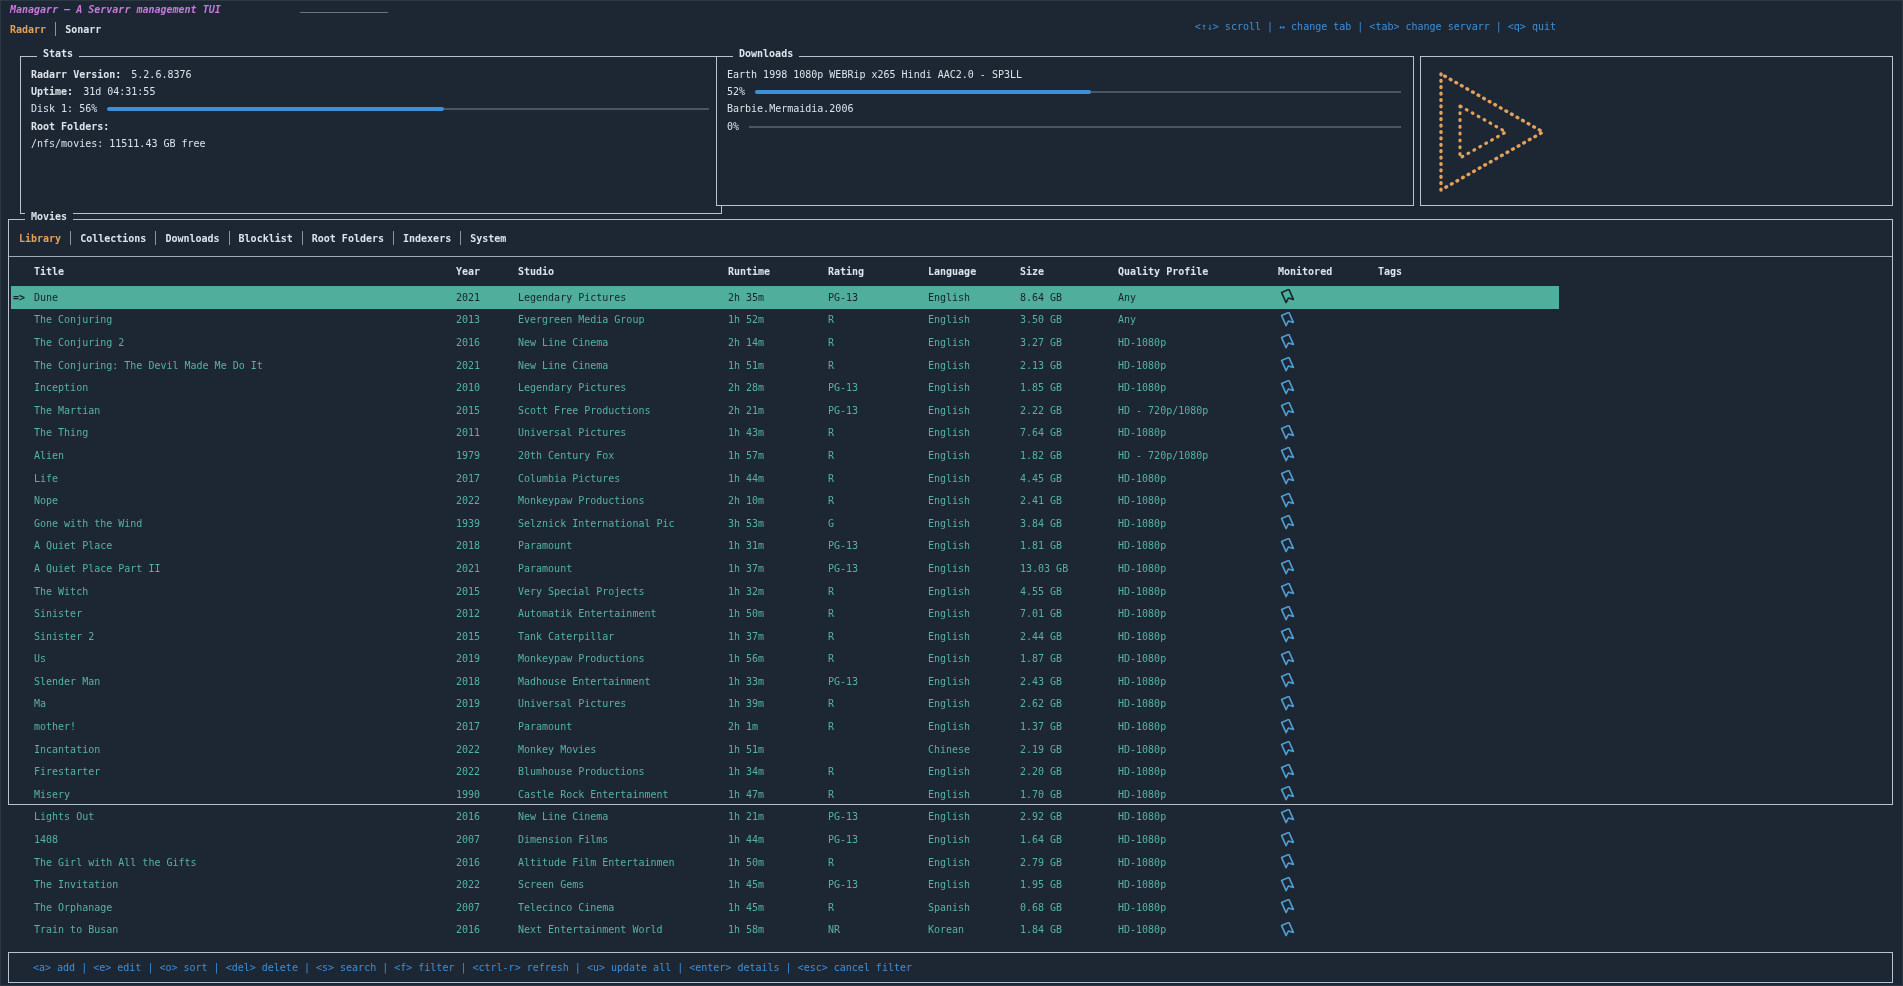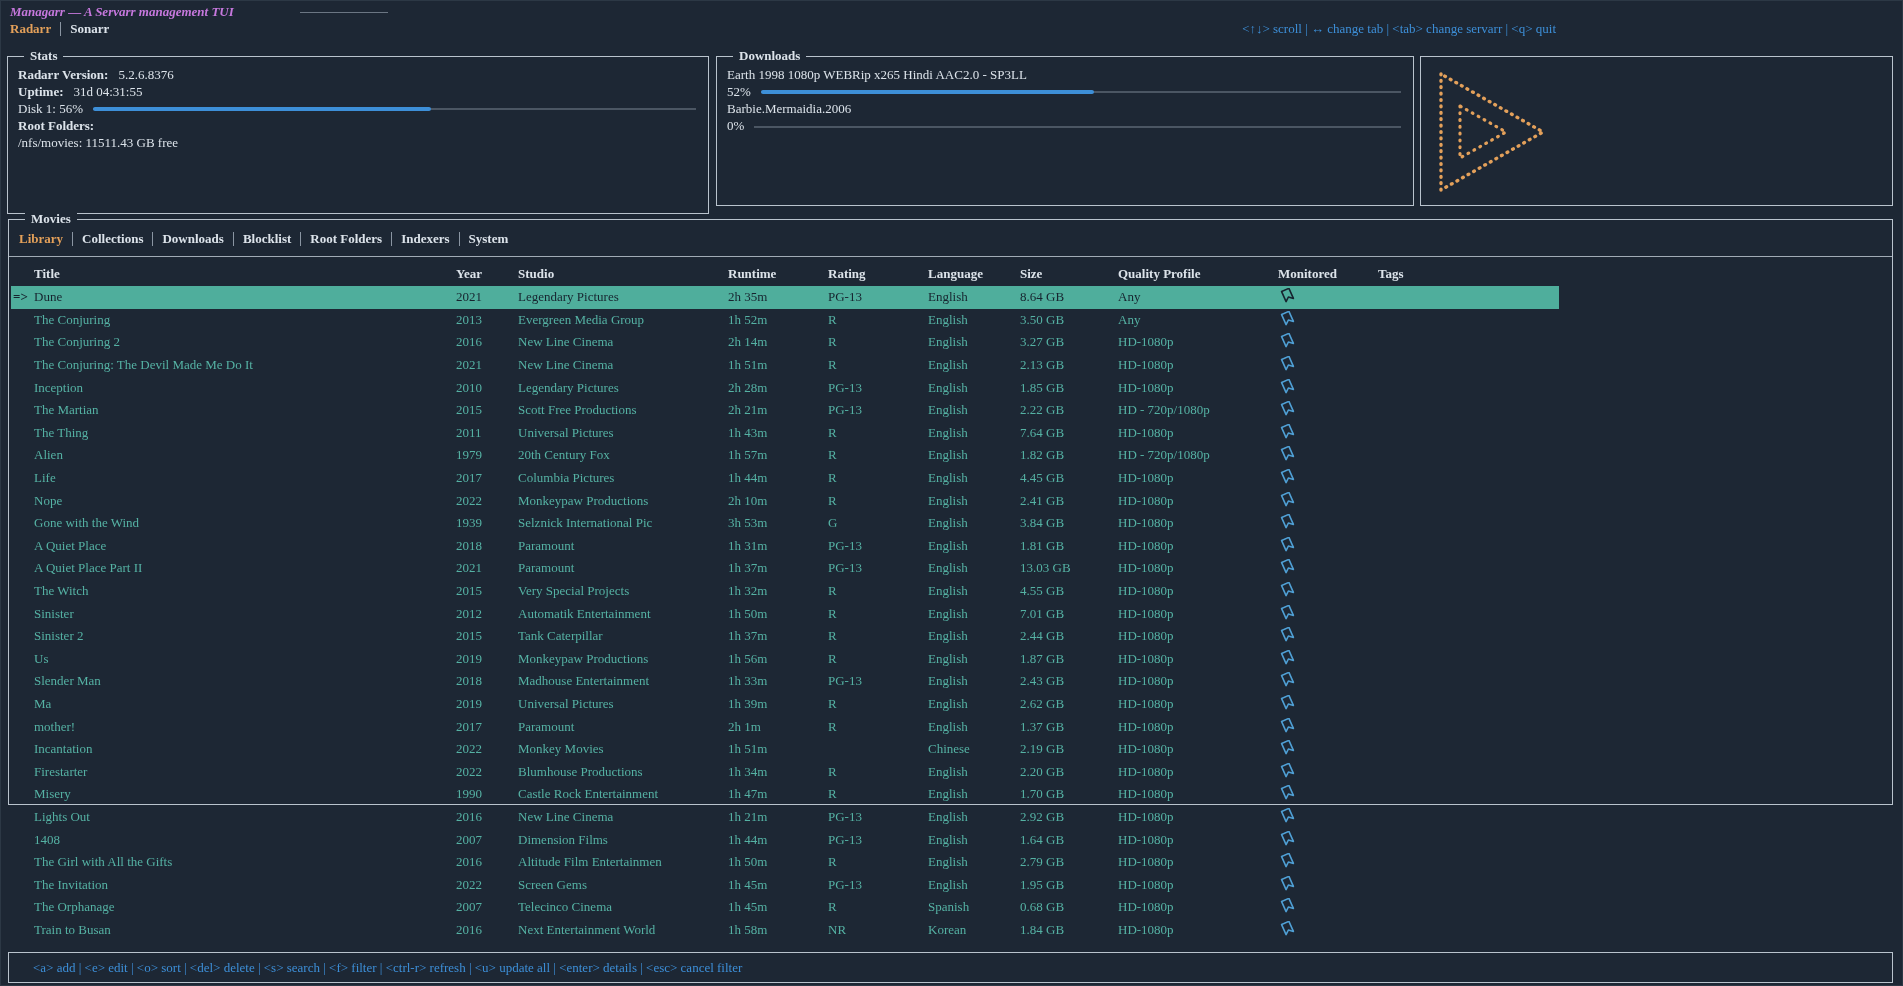--- a/index.html
+++ b/index.html
@@ -12,35 +12,35 @@
     --teal:#55b2a4;
     --sel-bg:#4fae9c;
     --sel-fg:#17242f;
     --track:#4b5663;
     --icon-blue:#4f9fd4;
     --cols:23px 422px 62px 210px 100px 100px 92px 98px 160px 100px 171px;
   }
   *{margin:0;padding:0;box-sizing:border-box;}
   body{background:#141c26;font-family:"DejaVu Sans Mono","Liberation Mono",monospace;}
   .screen{position:relative;width:1903px;height:986px;background:var(--bg);overflow:hidden;
-          box-shadow:inset 0 0 0 1px #2c3845;font-size:13px;color:var(--fg);font-family:Liberation Serif, serif;}
+          box-shadow:inset 0 0 0 1px #2c3845;font-size:10px;color:var(--fg);}
 
   
   .app-title{position:absolute;left:10px;top:4px;color:var(--magenta);font-style:italic;font-weight:bold;}
   .title-rule{position:absolute;left:300px;top:12px;width:88px;height:1px;background:#6b7683;}
   .servarr-tabs{position:absolute;left:10px;top:20px;height:18px;display:flex;align-items:center;}
   .stab{font-weight:bold;color:var(--fg);cursor:default;}
   .stab.active{color:var(--orange);}
   .vsep{display:inline-block;width:1px;height:14px;background:#8a95a2;margin:0 9px;}
   .header-keys{position:absolute;top:21px;right:347px;color:var(--blue);}
 
   
   .panel{position:absolute;border:1px solid var(--border);background:var(--bg);}
   .panel-title{position:absolute;top:-9px;left:16px;background:var(--bg);padding:0 6px;font-weight:bold;color:var(--fg);}
-  .stats-panel{left:7px;top:56px;width:702px;height:158px;}
+  .stats-panel{left:20px;top:56px;width:702px;height:158px;}
   .downloads-panel{left:716px;top:56px;width:698px;height:150px;}
   .logo-panel{left:1420px;top:56px;width:473px;height:150px;}
   .panel-content{position:absolute;inset:0;padding:9px 10px 0 10px;}
   .pline{height:17.2px;display:flex;align-items:center;white-space:nowrap;}
   .b{font-weight:bold;}
   .lbl{margin-right:10px;}
 
   
   .gauge{flex:1;position:relative;height:17px;margin-left:10px;margin-right:2px;}
   .gauge-track{position:absolute;left:0;right:0;top:8px;height:2px;background:var(--track);}

